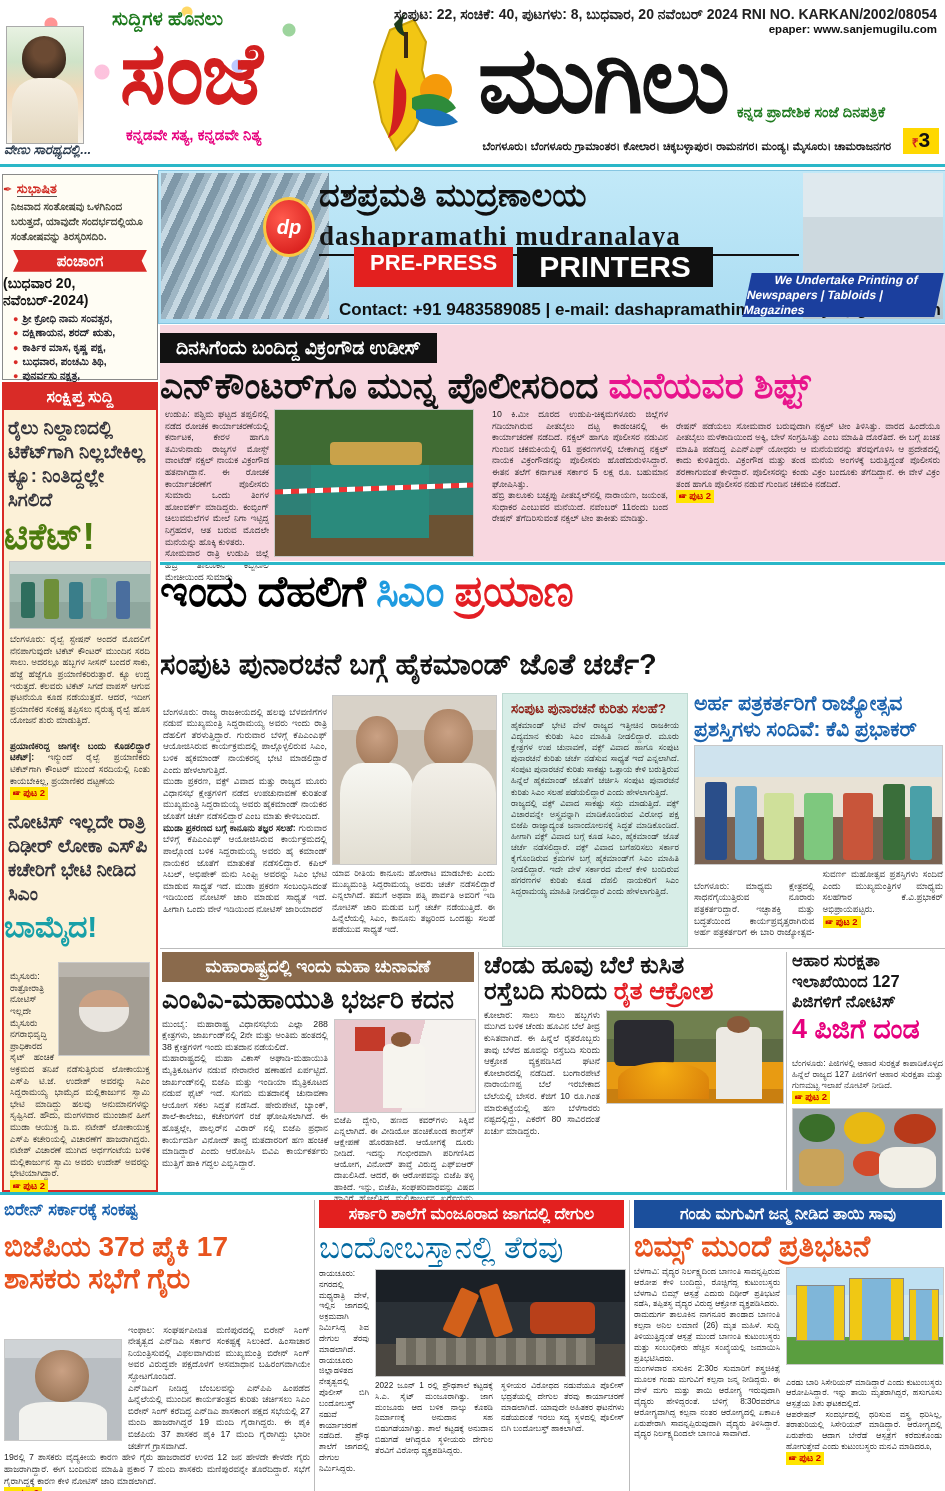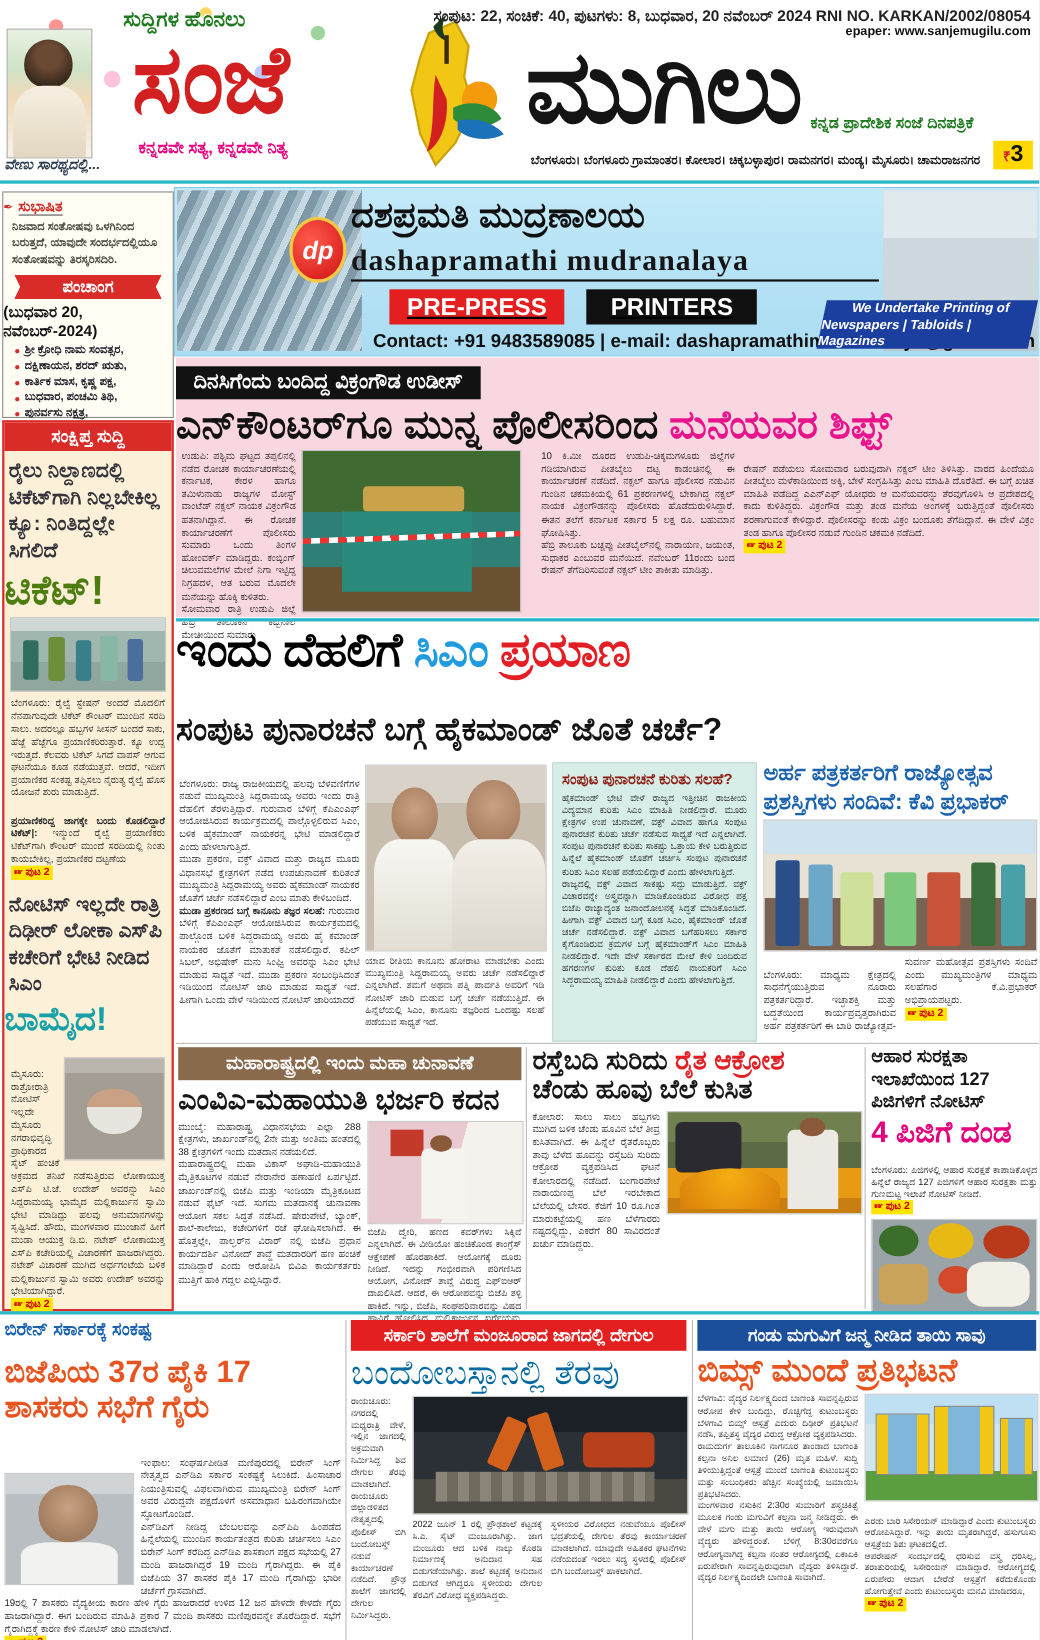--- a/index.html
+++ b/index.html
@@ -33,24 +33,24 @@
   .promo-head{position:absolute;left:20%;top:8%;width:58%;height:38%;border-radius:50% 50% 46% 46%;background:radial-gradient(circle at 50% 35%,#6b4a33 0 30%,#3a2a1e 70%);}
   .promo-shirt{position:absolute;left:6%;top:44%;width:88%;height:56%;border-radius:40% 40% 0 0;background:linear-gradient(180deg,#f6efe2,#e3d7bf);}
   .pricebox{background:#ffd800;display:flex;align-items:baseline;justify-content:center;font-weight:bold;}
   
   .ad{background:linear-gradient(180deg,#c2e9f8,#aadcf2);border:1px solid #86c6e2;}
   .ad-kn{font-size:32px;font-weight:bold;color:#101010;}
   .ad-en{font-size:27px;font-weight:bold;color:#151515;font-family:"Liberation Serif",serif;letter-spacing:1px;}
   .ad-press{background:repeating-linear-gradient(115deg,#9fb6c4 0 6px,#c6d8e2 6px 12px,#7f98a8 12px 20px);}
   .ad-press2{background:linear-gradient(180deg,#dfe9ee 0 30%,#cdd9df 30% 70%,#b9c7ce 100%),#ccc;}
   .ad-box1{background:#e3201f;color:#fff;font-size:22px;font-weight:bold;padding:3px 16px;}
-  .ad-box2{background:#101010;color:#fff;font-size:22px;font-weight:bold;padding:3px 22px;}
+  .ad-box2{background:#101010;color:#fff;font-size:30px;font-weight:bold;padding:3px 22px;}
   .ad-contact{font-size:17px;font-weight:bold;color:#101010;}
   .ad-ribbon{background:#1b3f9e;color:#fff;font-size:12px;font-weight:bold;transform:skewX(-12deg);display:flex;flex-direction:column;align-items:center;justify-content:center;line-height:1.25;}
-  .dp-logo{background:radial-gradient(circle at 35% 35%,#ff5a4d,#d01212);border:3px solid #f7c843;border-radius:50%;color:#fff;font-weight:bold;font-style:italic;display:flex;align-items:center;justify-content:center;font-size:23px;}
+  .dp-logo{background:radial-gradient(circle at 35% 35%,#ff5a4d,#d01212);border:3px solid #f7c843;border-radius:50%;color:#fff;font-weight:bold;font-style:italic;display:flex;align-items:center;justify-content:center;font-size:20px;}
   
   .sb-box1{border:1px solid #8a8a8a;background:#fffdf4;}
   .sb-subh-h{color:#d02a22;font-weight:bold;font-size:13px;}
   .sb-subh-t{font-size:10.3px;color:#4a4a3e;font-weight:bold;line-height:1.45;}
   .ribbon{background:#d92b27;color:#fff;font-weight:bold;font-size:15px;display:flex;align-items:center;justify-content:center;clip-path:polygon(0 0,100% 0,96% 50%,100% 100%,0 100%,4% 50%);}
   .pitem{font-size:10.3px;font-weight:bold;color:#20202a;line-height:1.28;display:flex;gap:4px;}
   .pitem .dot{color:#d92b27;font-size:9px;line-height:1.6;}
   .sb-box2{border:2px solid #d92b27;background:#fcf1d8;}
   .sb2-h{background:#d92b27;color:#fff;font-weight:bold;font-size:16px;display:flex;align-items:center;justify-content:center;}
   .brief-h{font-size:18.5px;font-weight:bold;color:#35343c;line-height:1.3;}
@@ -141,21 +141,21 @@
     </div>
   </div>
   <div class="abs cyan" style="left:0;top:164px;width:945px;height:3px;"></div>
 
   <div class="abs ad" style="left:158px;top:170px;width:786px;height:152px;">
     <div class="abs ad-press" style="left:2px;top:2px;width:168px;height:146px;"></div>
     <div class="abs ad-press2" style="right:2px;top:2px;width:140px;height:146px;"></div>
     <div class="abs dp-logo" style="left:104px;top:26px;width:46px;height:54px;">dp</div>
     <div class="abs ad-kn ctr" style="left:160px;top:6px;width:480px;">ದಶಪ್ರಮತಿ ಮುದ್ರಣಾಲಯ</div>
     <div class="abs ad-en ctr" style="left:160px;top:50px;width:480px;border-bottom:2px solid #111;padding-bottom:2px;">dashapramathi mudranalaya</div>
-    <div class="abs" style="left:195px;top:92px;display:flex;gap:20px;text-decoration:underline;">
+    <div class="abs" style="left:195px;top:76px;display:flex;gap:4px;">
       <span class="ad-box1">PRE-PRESS</span>
       <span class="ad-box2">PRINTERS</span>
     </div>
     <div class="abs ad-contact" style="left:180px;top:129px;">Contact: +91 9483589085 | e-mail: dashapramathimudranalaya@gmail.com</div>
     <div class="abs ad-ribbon" style="right:6px;bottom:6px;width:192px;height:44px;">
       <span>We Undertake Printing of</span>
       <span>Newspapers | Tabloids | Magazines</span>
     </div>
   </div>
 
@@ -311,25 +311,25 @@
         <div class="abs" style="left:34%;top:26%;width:30%;height:70%;background:#f6f4ee;border-radius:6px 6px 0 0;"></div>
         <div class="abs" style="left:40%;top:14%;width:14%;height:16%;background:#8a5a3a;border-radius:50%;"></div>
       </div>
       <div class="abs cap" style="left:172px;top:96px;width:140px;">ಬಿಜೆಪಿ ದ್ವೇರಿ, ಹಣದ ಕವರ್‌ಗಳು ಸಿಕ್ಕಿವೆ ಎನ್ನಲಾಗಿದೆ. ಈ ವೀಡಿಯೋ ಹಂಚಿಕೊಂಡ ಕಾಂಗ್ರೆಸ್ ಆಕ್ಷೇಪಣೆ ಹೊರಹಾಕಿದೆ. ಆಯೋಗಕ್ಕೆ ದೂರು ನೀಡಿದೆ. ಇದನ್ನು ಗಂಭೀರವಾಗಿ ಪರಿಗಣಿಸಿದ ಆಯೋಗ, ವಿನೋದ್ ತಾವ್ಡೆ ವಿರುದ್ಧ ಎಫ್‌ಐಆರ್ ದಾಖಲಿಸಿದೆ. ಆದರೆ, ಈ ಆರೋಪವನ್ನು ಬಿಜೆಪಿ ತಳ್ಳಿ ಹಾಕಿದೆ. ಇನ್ನು, ಬಿಜೆಪಿ, ಸಂಘಪರಿವಾರವನ್ನು ವಿಷದ ಹಾವಿಗೆ ಹೋಲಿಸಿದ್ದ ಮಲ್ಲಿಕಾರ್ಜುನ ಖರ್ಗೆಯನ್ನು ಹುಚ್ಚುನಾಯಿಗೆ ಸಿ.ಟಿ.ರವಿ ಹೋಲಿಕೆ ಮಾಡಿದ್ದಾರೆ.</div>
     </div>
   </div>
   <div class="abs vdiv" style="left:478px;top:952px;height:238px;"></div>
 
   <div class="abs" style="left:484px;top:952px;width:298px;">
     <div class="ctr mid-h">
+      <div>ಚೆಂಡು ಹೂವು ಬೆಲೆ ಕುಸಿತ</div>
       <div>
         <span>ರಸ್ತೆಬದಿ ಸುರಿದು</span>
         <span class="r">ರೈತ ಆಕ್ರೋಶ</span>
       </div>
-      <div>ಚೆಂಡು ಹೂವು ಬೆಲೆ ಕುಸಿತ</div>
     </div>
     <div style="position:relative;margin-top:5px;height:176px;">
       <div class="abs bodytxt" style="left:0;top:0;width:116px;height:176px;">ಕೋಲಾರ: ಸಾಲು ಸಾಲು ಹಬ್ಬಗಳು ಮುಗಿದ ಬಳಿಕ ಚೆಂಡು ಹೂವಿನ ಬೆಲೆ ತೀವ್ರ ಕುಸಿತವಾಗಿದೆ. ಈ ಹಿನ್ನೆಲೆ ರೈತರೊಬ್ಬರು ತಾವು ಬೆಳೆದ ಹೂವನ್ನು ರಸ್ತೆಬದಿ ಸುರಿದು ಆಕ್ರೋಶ ವ್ಯಕ್ತಪಡಿಸಿದ ಘಟನೆ ಕೋಲಾರದಲ್ಲಿ ನಡೆದಿದೆ. ಬಂಗಾರಪೇಟೆ ನಾರಾಯಣಪ್ಪ ಬೆಲೆ ಇರಬೇಕಾದ ಬೆಲೆಯಲ್ಲಿ ಬೇಸರ. ಕೆಜಿಗೆ 10 ರೂ.ಗಿಂತ ಮಾರುಕಟ್ಟೆಯಲ್ಲಿ ಹಣ ಬೆಳೆಗಾರರು ನಷ್ಟದಲ್ಲಿದ್ದು, ಎಕರೆಗೆ 80 ಸಾವಿರದಂತೆ ಖರ್ಚು ಮಾಡಿದ್ದರು.</div>
       <div class="abs photo mari-photo" style="left:122px;top:0;width:176px;height:92px;">
         <div class="abs" style="left:4%;top:10%;width:34%;height:50%;background:#2a2a30;border-radius:6px;"></div>
         <div class="abs" style="left:62%;top:18%;width:26%;height:78%;background:#ece9e2;border-radius:6px 6px 0 0;"></div>
         <div class="abs" style="left:68%;top:6%;width:13%;height:18%;background:#8a5a3a;border-radius:50%;"></div>
         <div class="abs" style="left:6%;top:56%;width:52%;height:40%;background:radial-gradient(circle at 50% 20%,#f5ae12,#d97f0a);border-radius:50% 50% 0 0;"></div>
       </div>
     </div>

